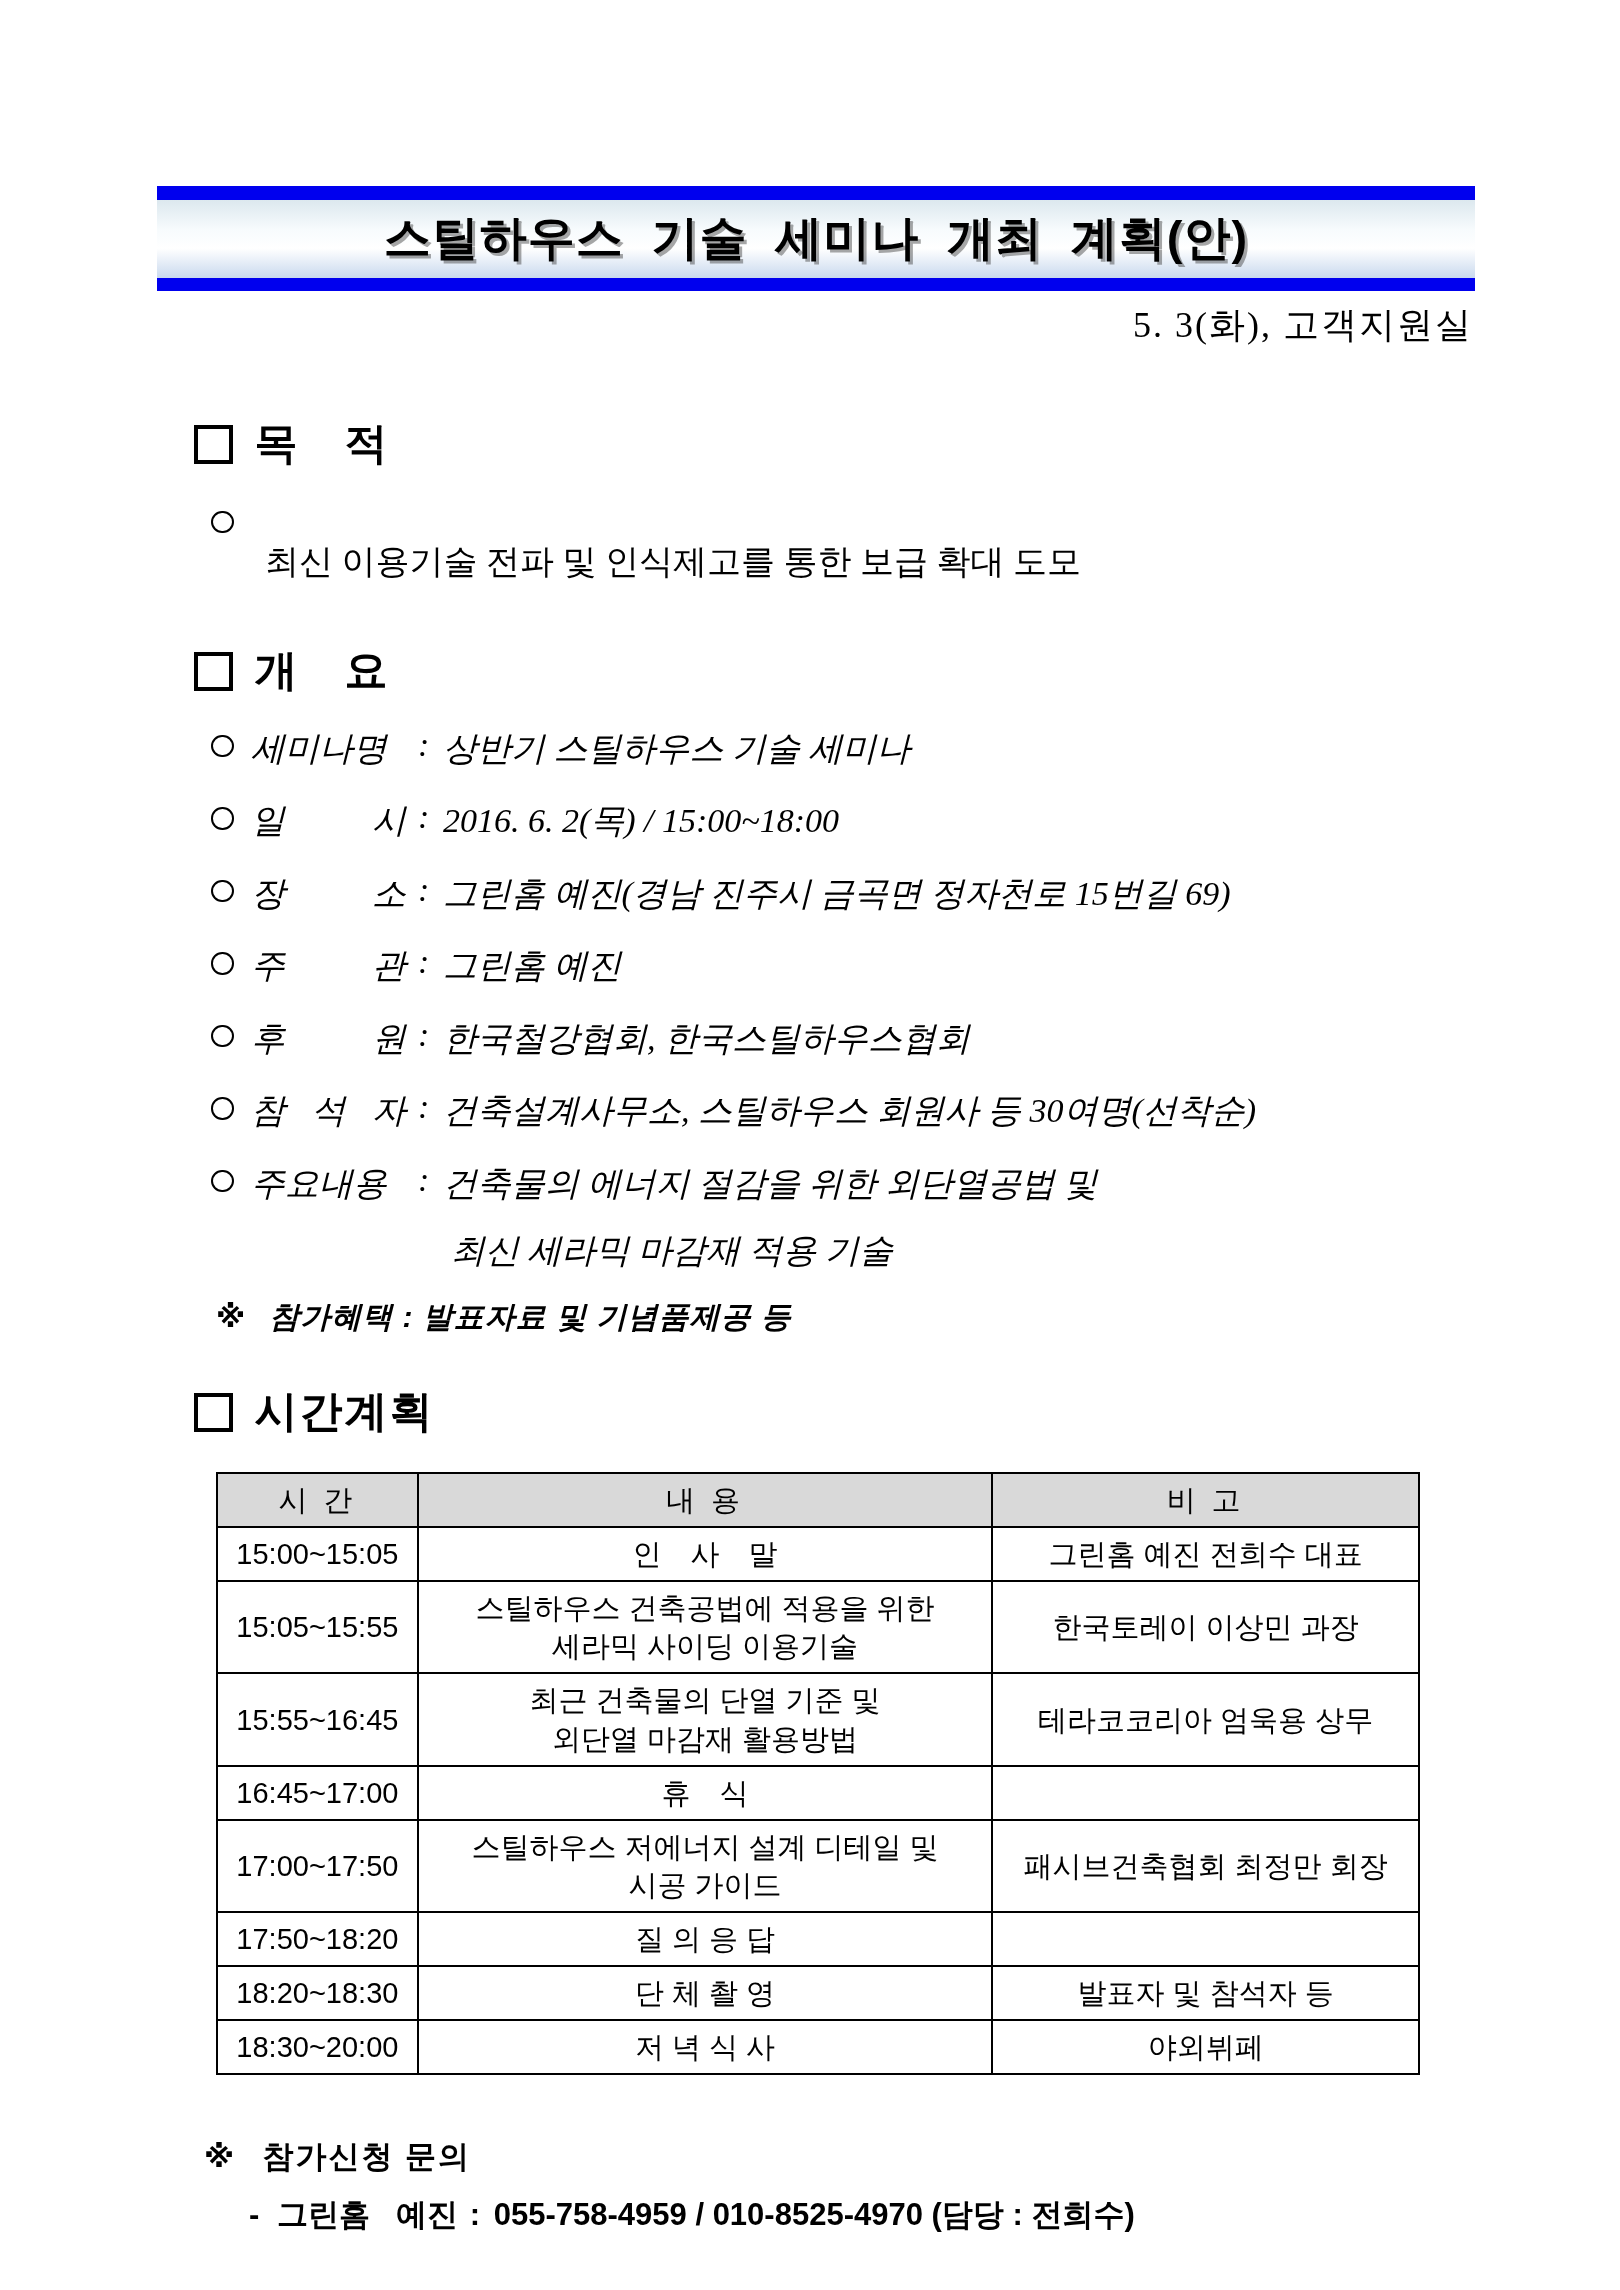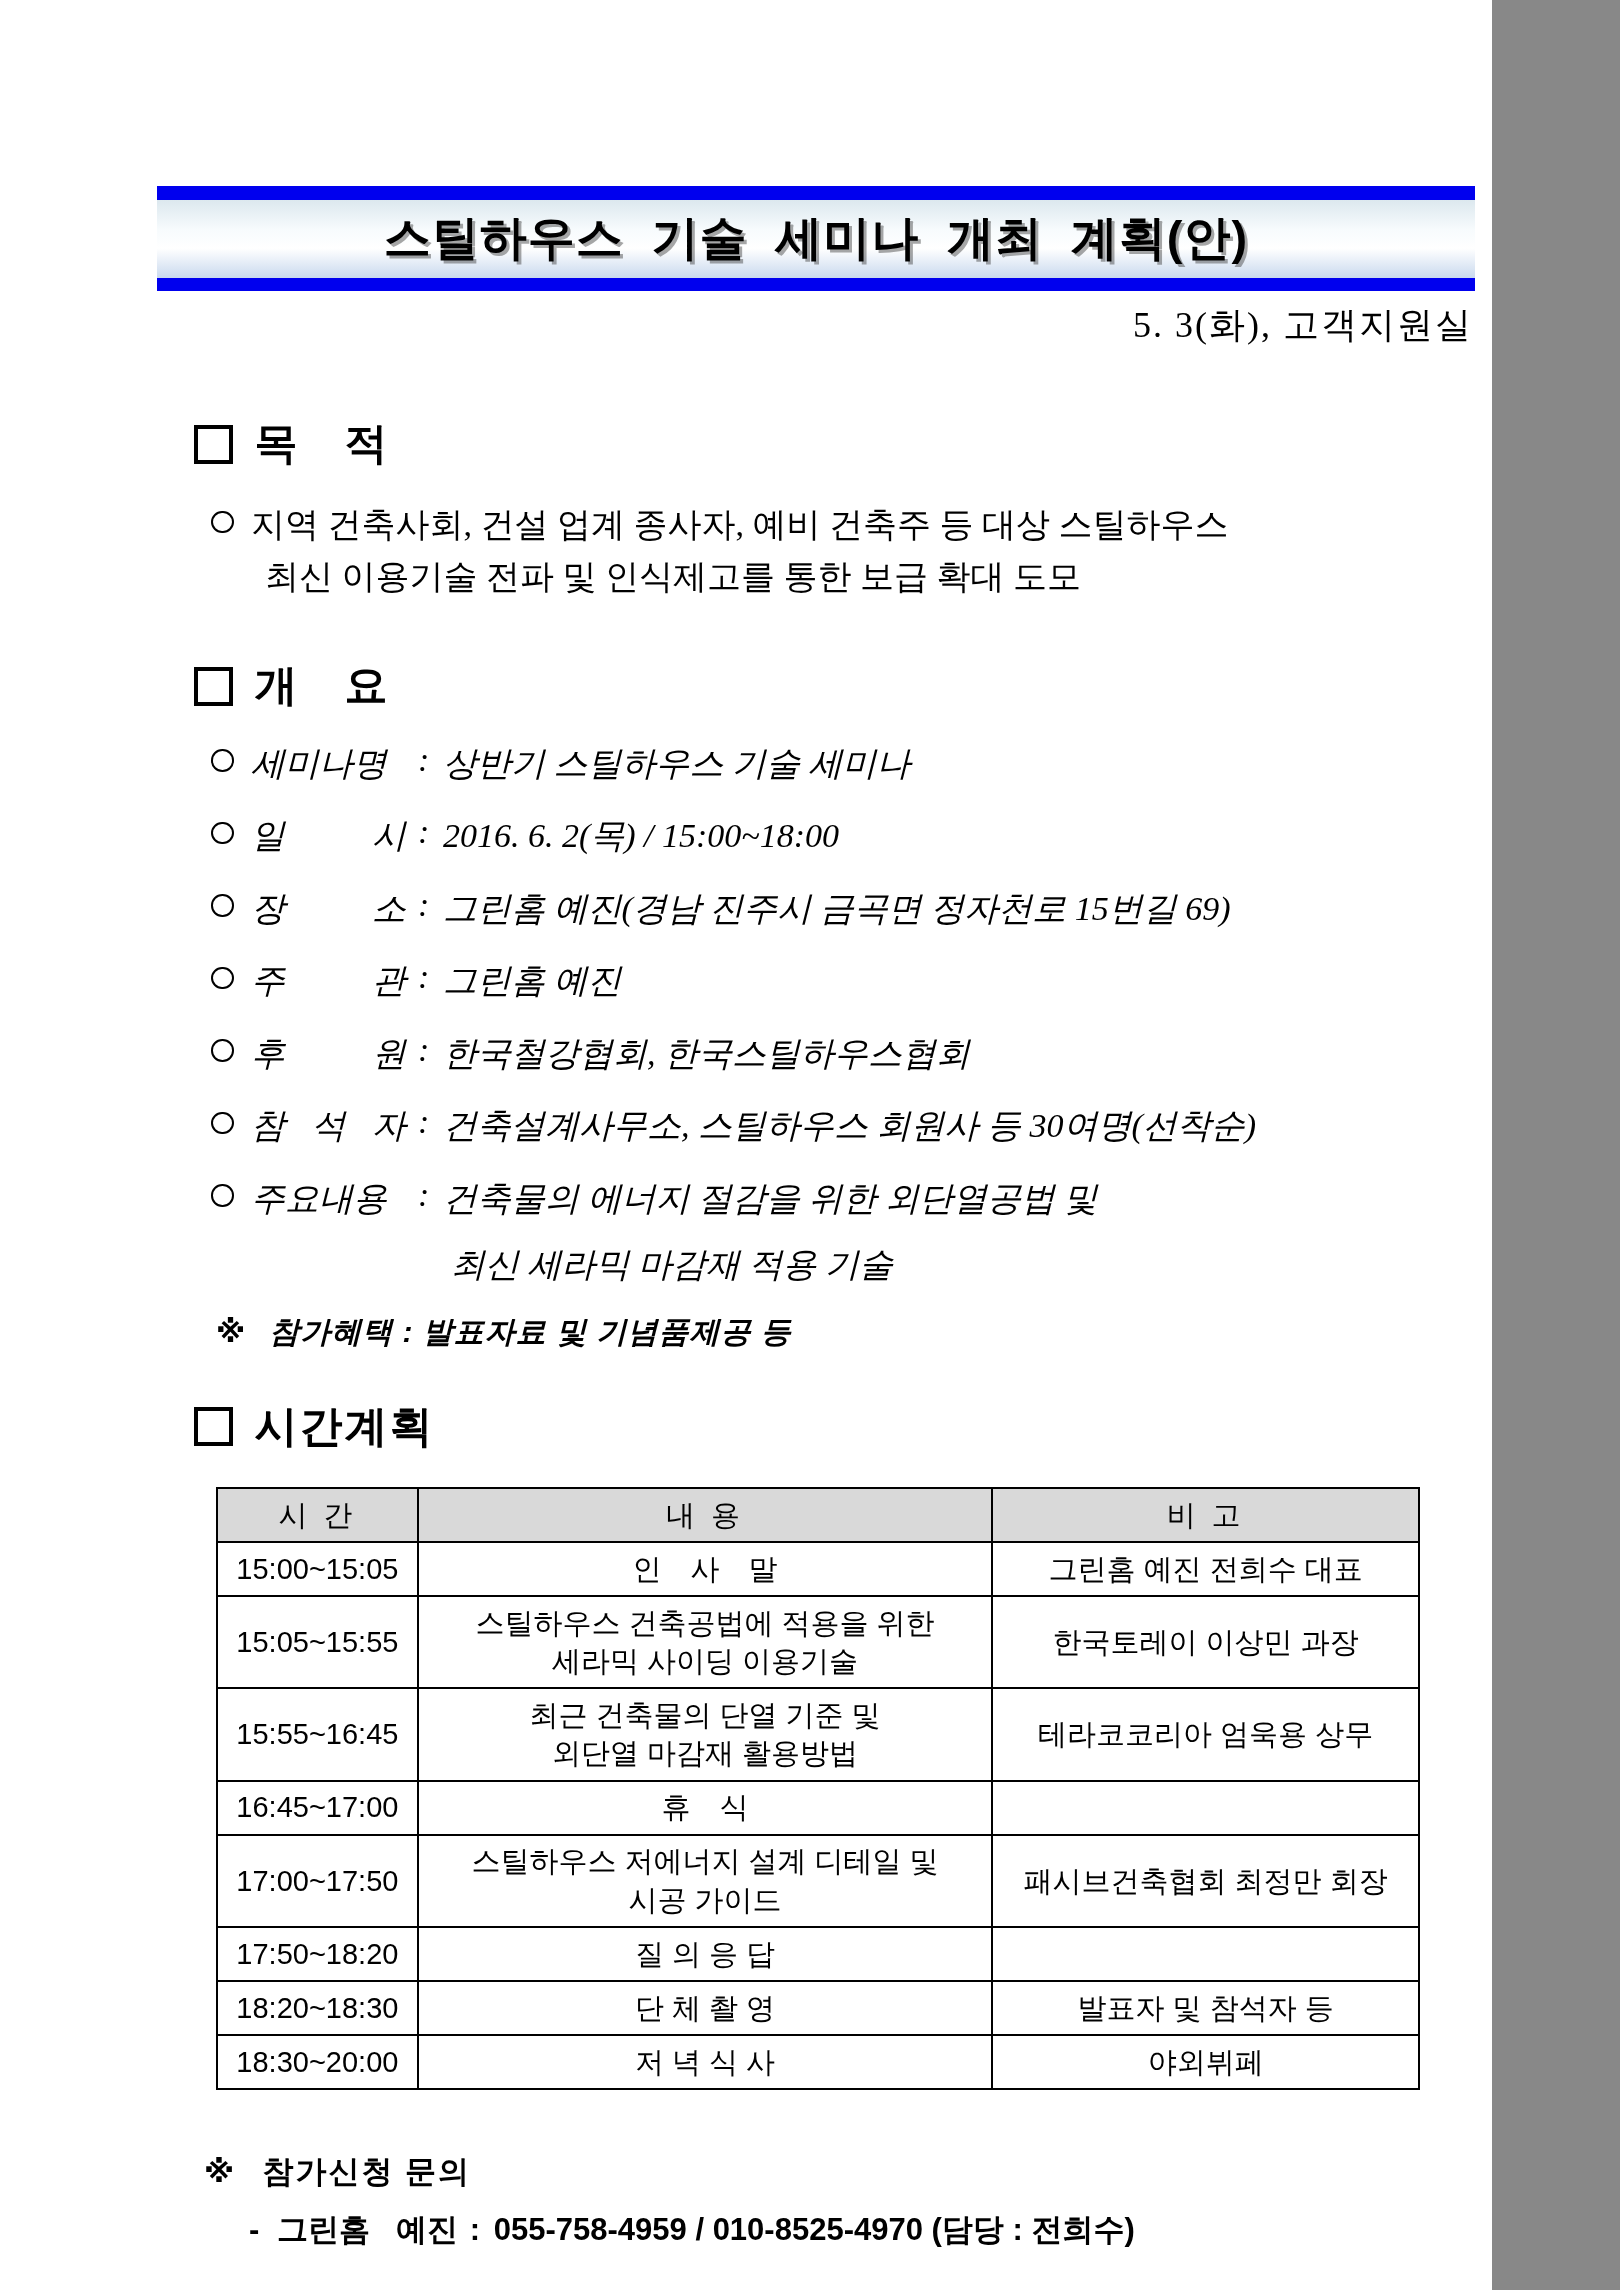--- a/index.html
+++ b/index.html
@@ -4,21 +4,21 @@
 <style>
   :root{
     --accent-blue:#0000ee;
     --band-tint-top:#dce8ee;
     --band-tint-bottom:#c9d9ee;
     --table-header-bg:#d9d9d9;
   }
   *{margin:0;padding:0;box-sizing:border-box;}
   html,body{background:#888;}
   .page{
-    width:1492px;height:2291px;
+    width:1620px;height:2291px;
     background:#ffffff;
     position:relative;
     overflow:hidden;
     font-family:"Liberation Serif","DejaVu Serif",serif;
     color:#000;
   }
   .content{position:absolute;left:157px;top:0;width:1318px;}
 
   
   .banner{margin-top:186px;}
@@ -131,21 +131,20 @@
 
     <div class="date-line">5. 3(화), 고객지원실</div>
 
     <div class="purpose">
       <div class="sec-heading">
         <span class="sq-bullet"></span>
         <span>목　적</span>
       </div>
       <div class="bullet-line">
         <span class="circle-bullet"></span>
-        <span>지역 건축사회, 건설 업계 종사자, 예비 건축주 등 대상 스틸하우스</span>
       </div>
       <div class="purpose-line2">최신 이용기술 전파 및 인식제고를 통한 보급 확대 도모</div>
     </div>
 
     <div class="overview">
       <div class="sec-heading">
         <span class="sq-bullet"></span>
         <span>개　요</span>
       </div>
       <div class="ov-list">

